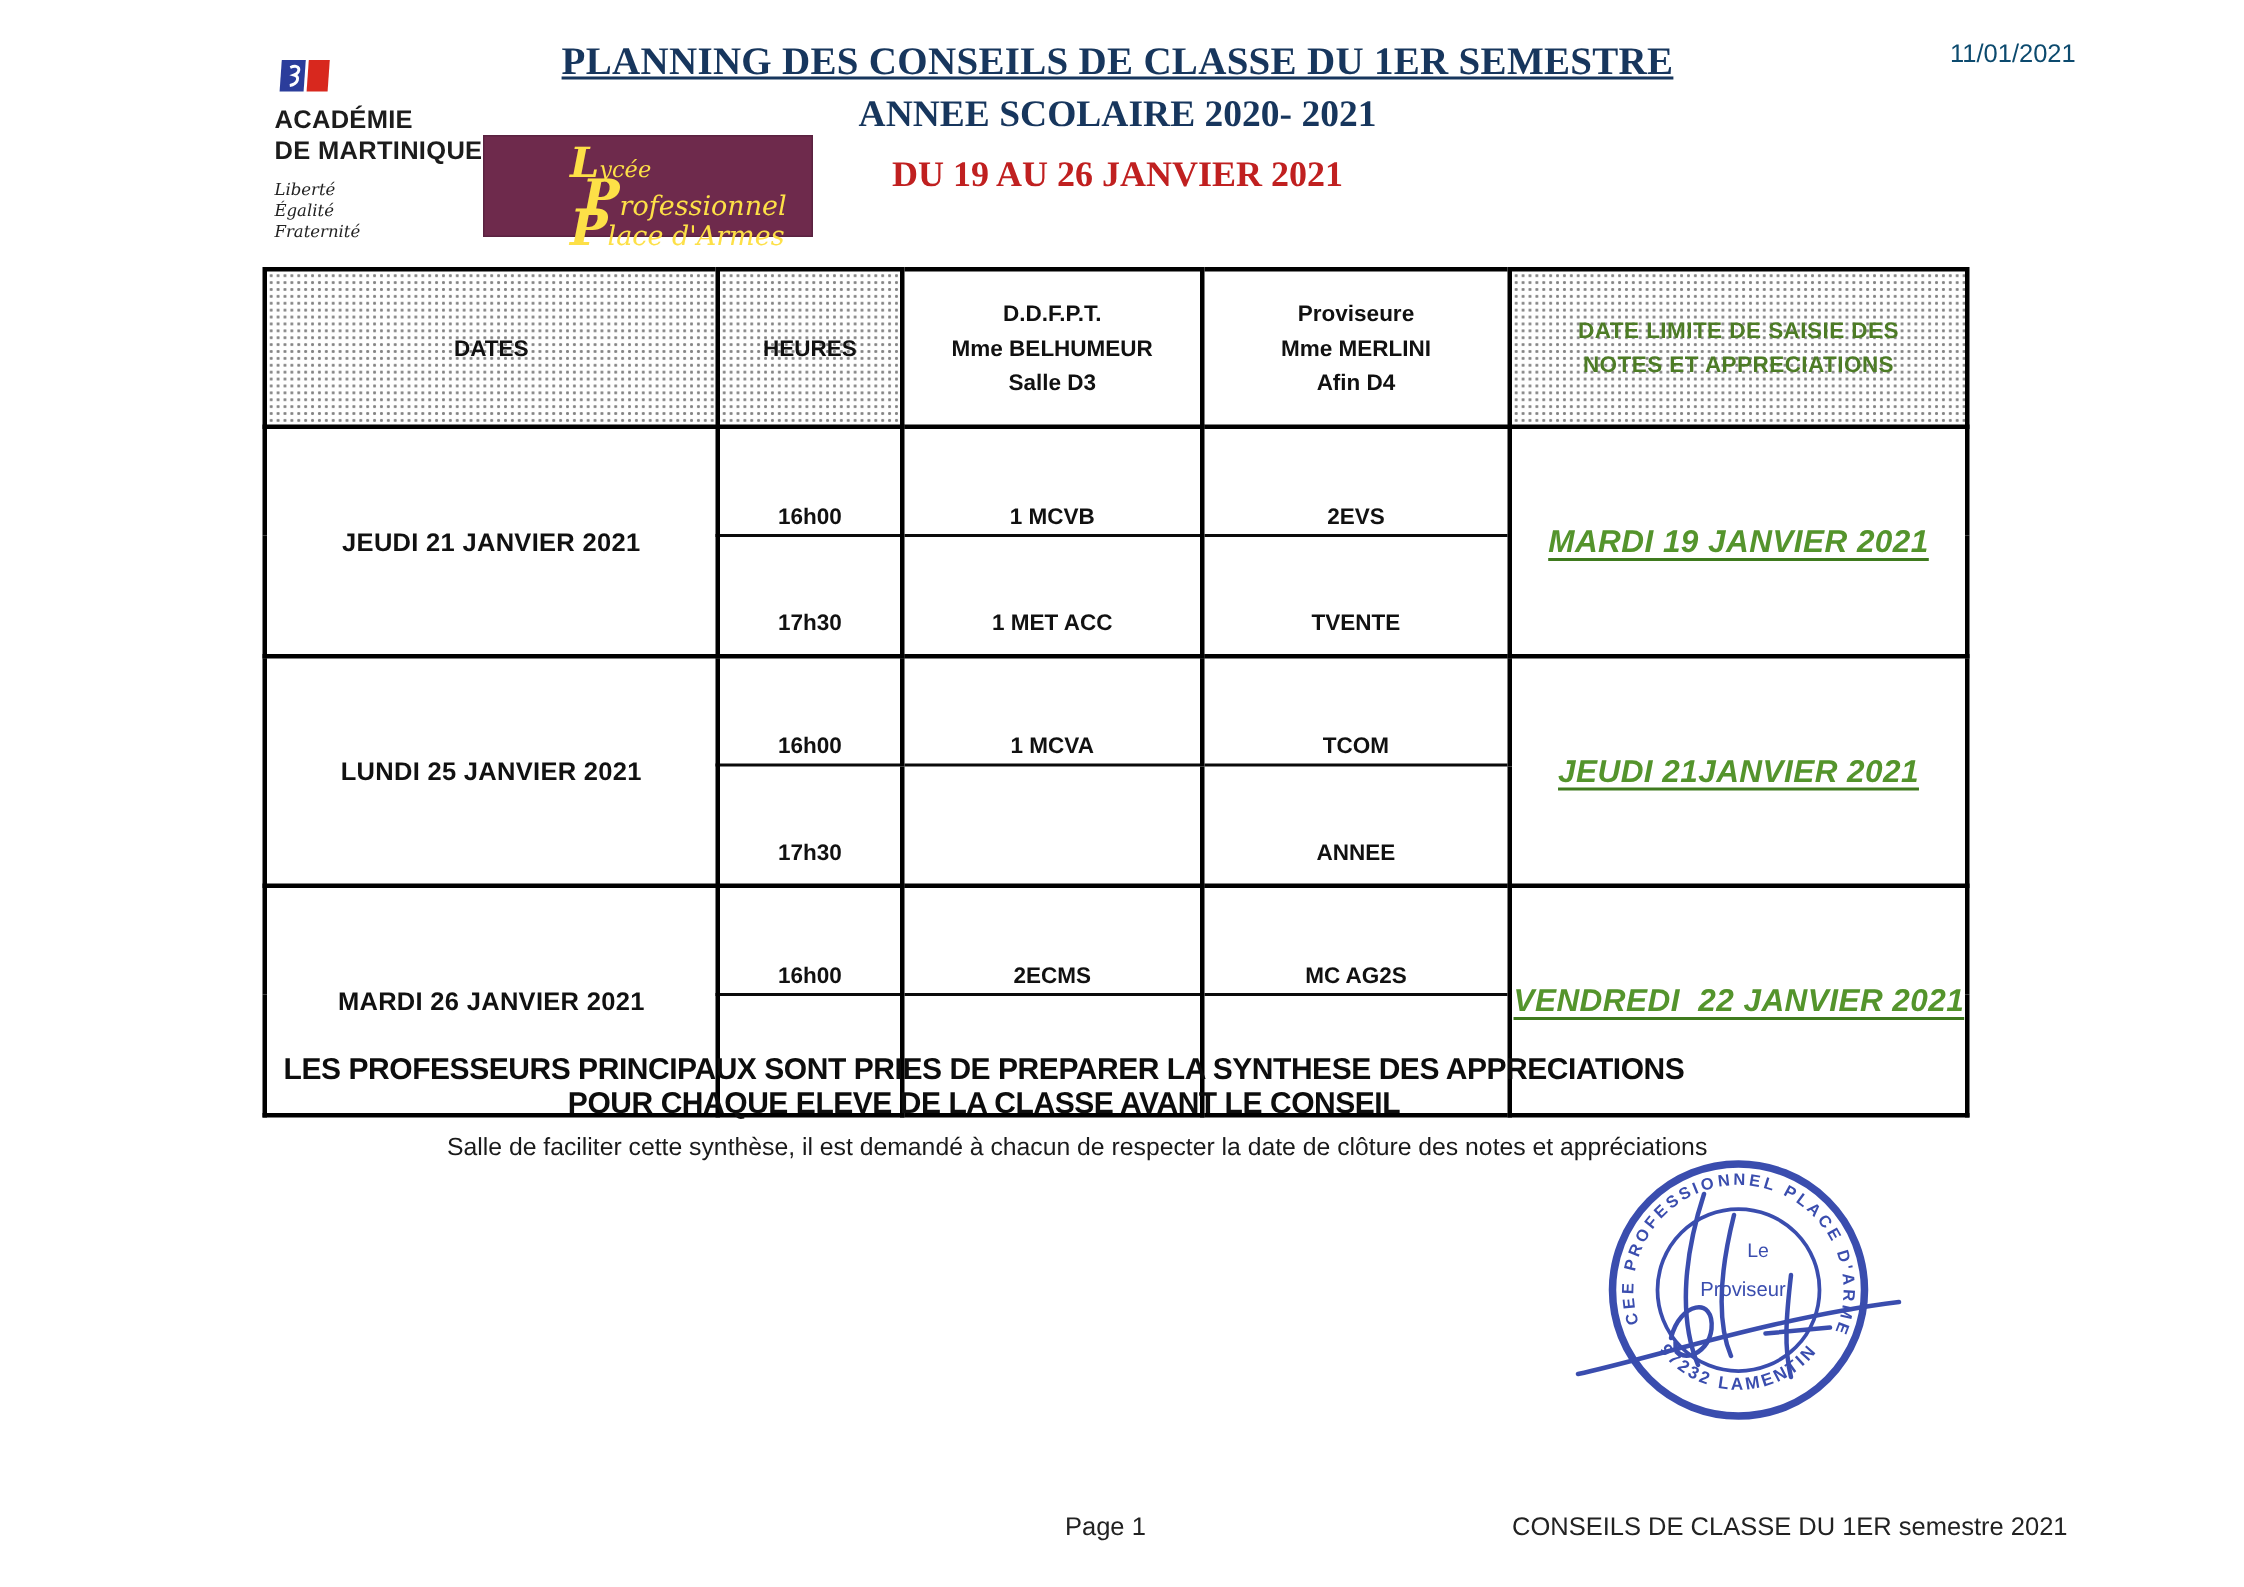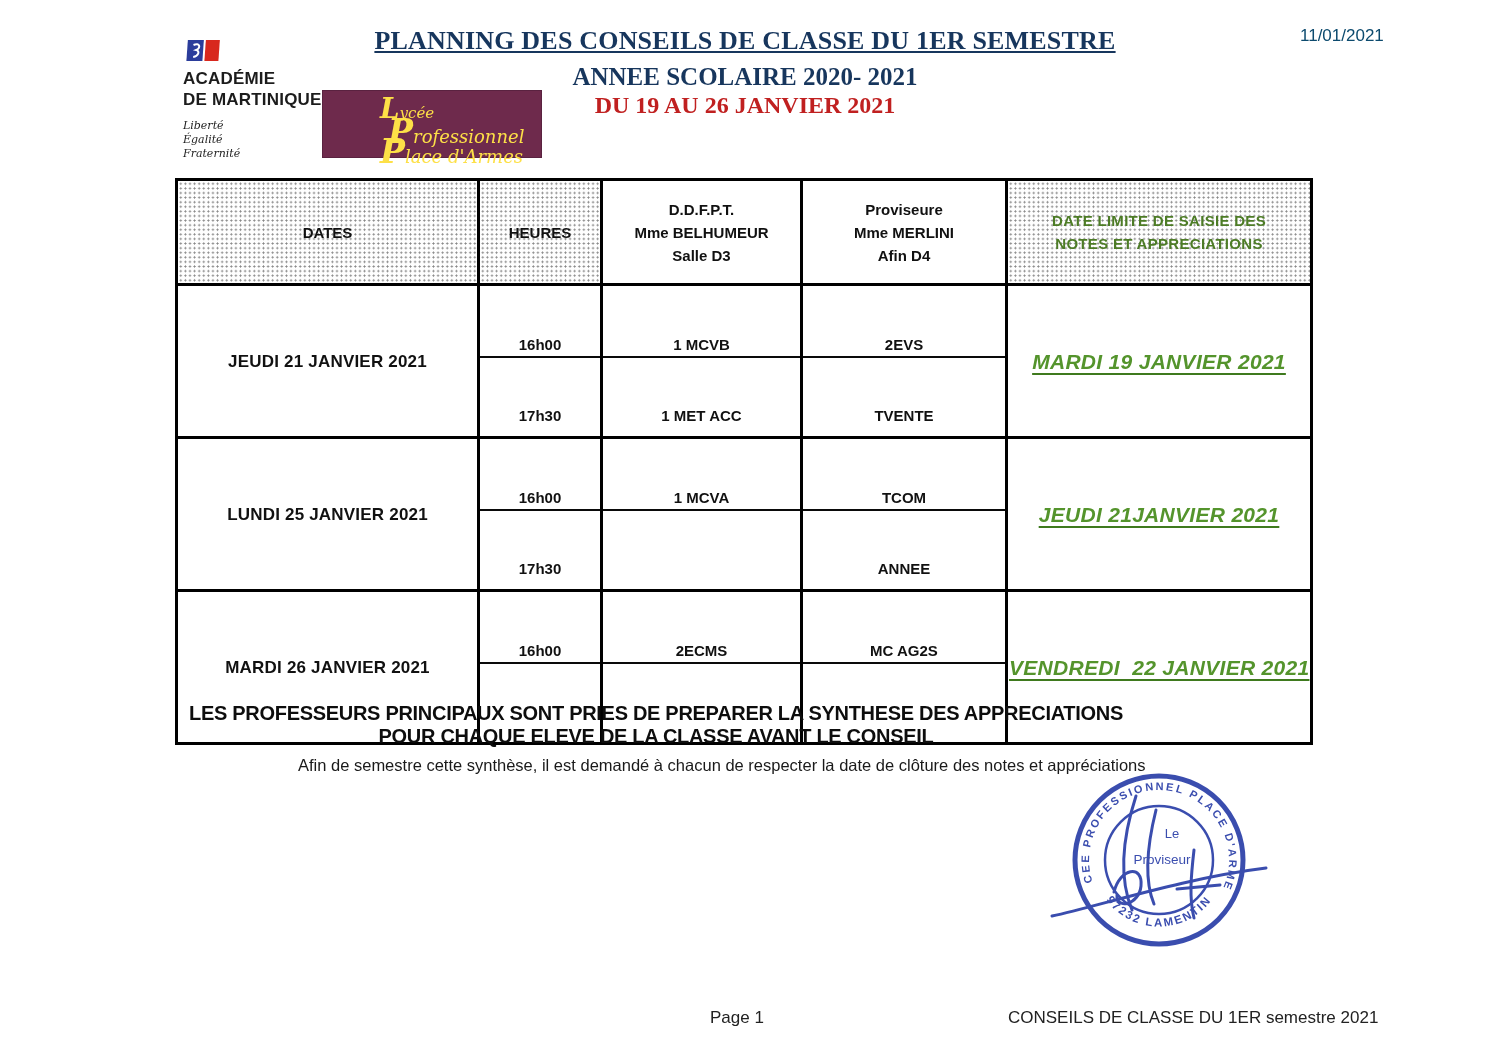--- a/index.html
+++ b/index.html
@@ -21,21 +21,21 @@
   .lp-line { position:absolute; white-space:nowrap; }
   .lp-line::first-letter { font-size:185%; font-weight:bold; }
   .lp-1 { left:58px; top:2px;  font-size:15px; }
   .lp-2 { left:66px; top:22px; font-size:18px; }
   .lp-3 { left:58px; top:42px; font-size:18px; }
   
   .title-block { position:absolute; left:340px; top:26px; width:810px; text-align:center;
                  font-family:"Liberation Serif", serif; font-weight:bold; }
   .title-l1 { font-size:26px; color:#17365d; letter-spacing:0.2px;text-decoration:underline; }
   .title-l2 { font-size:25px; color:#17365d; margin-top:7px; }
-  .title-l3 { font-size:24px; color:#c02020; margin-top:1px; }
+  .title-l3 { font-size:24px; color:#c02020; margin-top:13px; }
   .doc-date { position:absolute; left:1300px; top:26px; font-size:17px; color:#0c4a6e; }
   
   table.planning {
     position:absolute; left:175px; top:178px; width:1135px;
     border-collapse:collapse; table-layout:fixed; border:3px solid #000;
   }
   table.planning td { border-left:3px solid #000; border-right:3px solid #000; text-align:center; overflow:hidden; }
   tr.hdr td { border-bottom:3px solid #000; height:100px; font-weight:bold; font-size:15px; line-height:23px; vertical-align:middle; }
   .dotted {
     background-color:#fefefe;
@@ -166,21 +166,21 @@
     </tr>
     <tr class="slot-bottom">
       <td class="time-cell"></td>
       <td class="class-cell"></td>
       <td class="class-cell"></td>
     </tr>
     </tbody>
   </table>
 
   <div class="note-bold">LES PROFESSEURS PRINCIPAUX SONT PRIES DE PREPARER LA SYNTHESE DES APPRECIATIONS POUR CHAQUE ELEVE DE LA CLASSE AVANT LE CONSEIL</div>
-  <div class="note-regular">Afin de semestre cette synthèse, il est demandé à chacun de respecter la date de clôture des notes et appréciations</div>
+  <div class="note-regular">Salle de faciliter cette synthèse, il est demandé à chacun de respecter la date de clôture des notes et appréciations</div>
 
   <svg class="stamp" viewBox="0 0 230 210" aria-hidden="true">
     <defs>
       <path id="arcTop" d="M 50 128 A 70 70 0 1 1 180 128" fill="none"></path>
       <path id="arcBot" d="M 55 130 A 66 66 0 0 0 175 130" fill="none"></path>
     </defs>
     <circle cx="115" cy="102" r="84" fill="none" stroke="#2a3ea8" stroke-width="5"></circle>
     <circle cx="115" cy="102" r="54" fill="none" stroke="#2a3ea8" stroke-width="2.5"></circle>
     <text font-size="11" font-weight="bold" fill="#2a3ea8" letter-spacing="2.2" font-family="Liberation Sans, sans-serif">
       <textPath href="#arcTop" startOffset="50%" text-anchor="middle">LYCEE PROFESSIONNEL PLACE D'ARMES</textPath>

